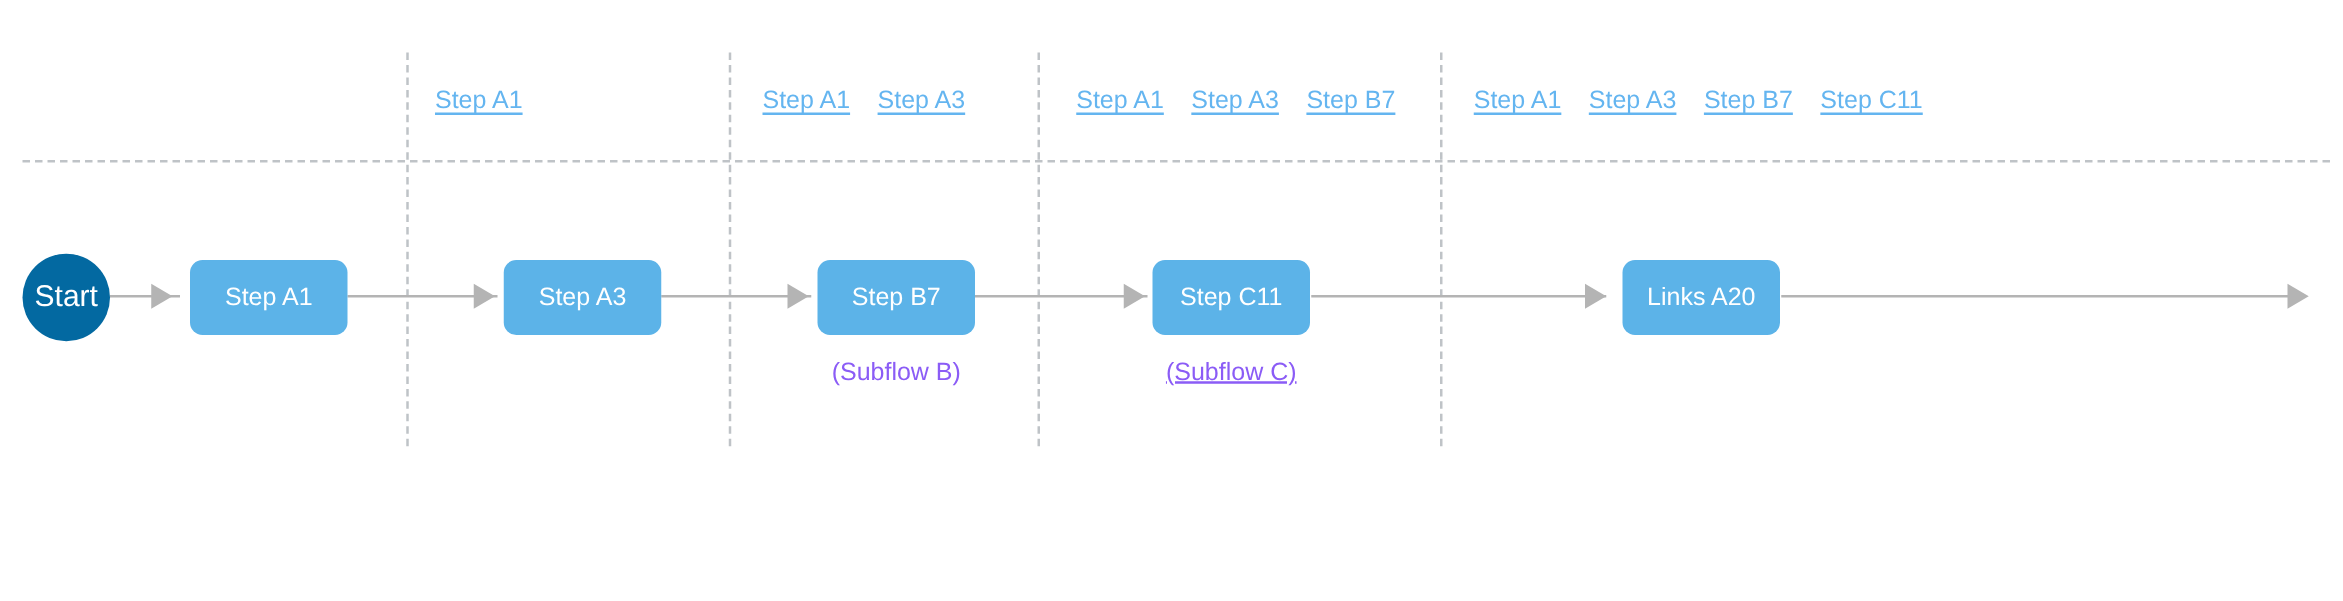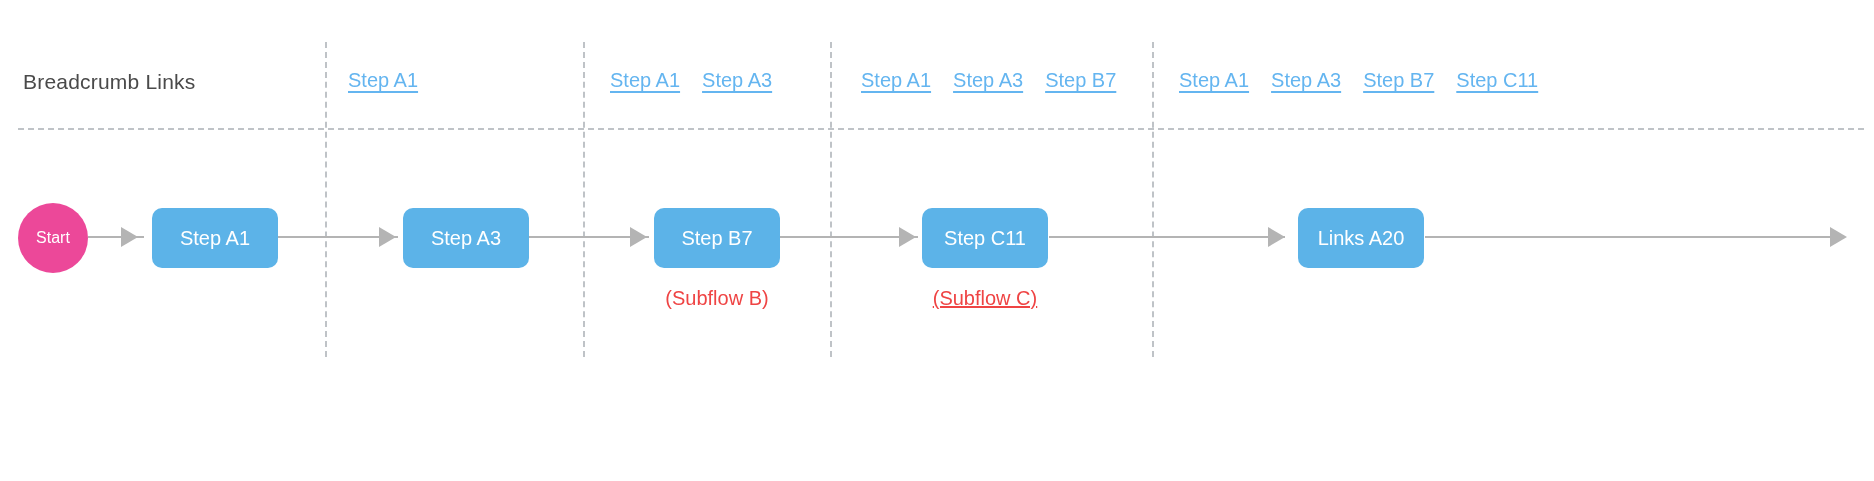--- a/index.html
+++ b/index.html
@@ -72,31 +72,31 @@
     color: #ffffff;
     font-size: 20px;
     display: flex;
     align-items: center;
     justify-content: center;
     cursor: pointer;
     z-index: 3;
   }
   .node.start {
     border-radius: 50%;
-    background: #ec4899;
+    background: #0369a1;
     width: 70px;
     height: 70px;
     top: 203px;
-    font-size: 16px;
+    font-size: 24px;
   }
 
   .sub-label {
     position: absolute;
     top: 287px;
-    color: #ef4444;
+    color: #8b5cf6;
     font-size: 20px;
     white-space: nowrap;
     text-align: center;
   }
 
   
   .connector {
     position: absolute;
     top: 236px;
     height: 2px;
@@ -119,21 +119,20 @@
 
 <div id="stage">
 
   <div class="h-divider" style="top:128px;"></div>
 
   <div class="v-divider" style="left:325px;"></div>
   <div class="v-divider" style="left:583px;"></div>
   <div class="v-divider" style="left:830px;"></div>
   <div class="v-divider" style="left:1152px;"></div>
 
-  <div class="row-label" id="breadcrumb-row-label">Breadcrumb Links</div>
 
   <div class="crumb-group" style="left:348px;">
     <span class="crumb-link">Step A1</span>
   </div>
 
   <div class="crumb-group" style="left:610px;">
     <span class="crumb-link">Step A1</span>
     <span class="crumb-link">Step A3</span>
   </div>
 

